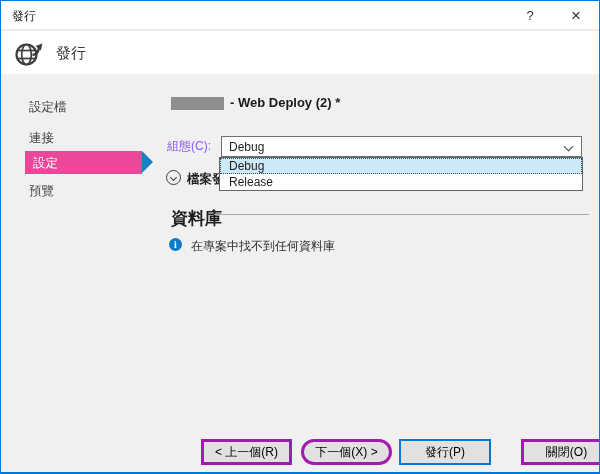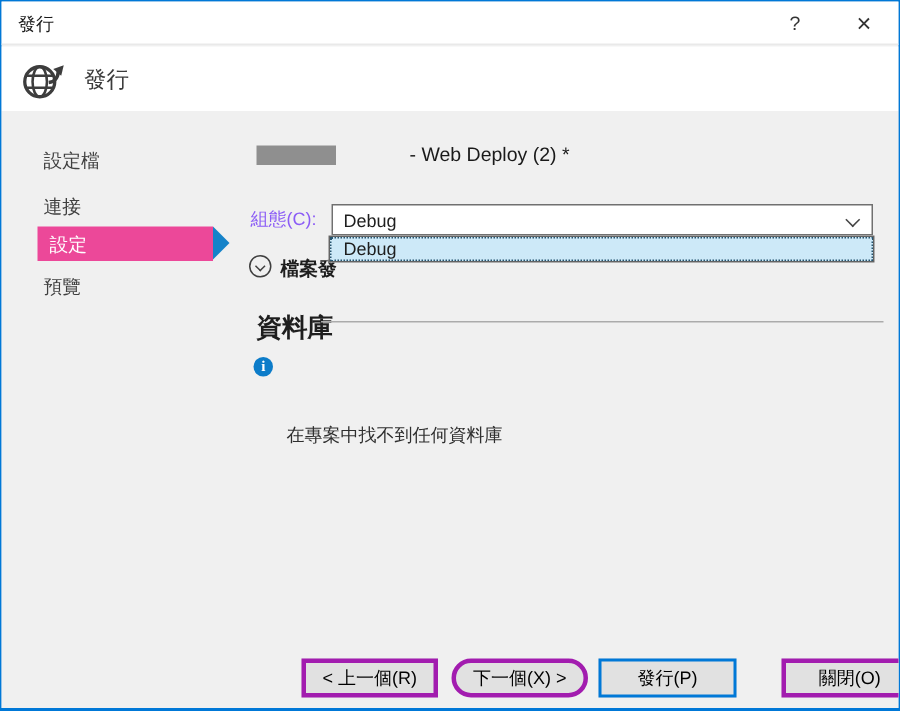--- a/index.html
+++ b/index.html
@@ -34,21 +34,21 @@
   .nav-preview { top:109px; }
   .nav-selected { position:absolute; left:24px; top:77px; width:117px; height:23px;
                   background:#ec4899; cursor:pointer; }
   .nav-selected .sel-label { position:absolute; left:8px; top:4px; font-size:12.5px; color:#fff; }
   .nav-selected .sel-arrow { position:absolute; left:117px; top:0; width:0; height:0;
       border-top:11.5px solid transparent; border-bottom:11.5px solid transparent;
       border-left:11px solid #1683c9; }
 
   
   .redacted { position:absolute; left:170px; top:23px; width:53px; height:13px; background:#8f8f8f; }
-  .profile-name { position:absolute; left:229px; top:21px; font-size:13px; font-weight:normal; color:#1a1a1a;margin-left:43px; }
+  .profile-name { position:absolute; left:229px; top:21px; font-size:13px; font-weight:bold; color:#1a1a1a; }
 
   
   .config-label { position:absolute; left:166px; top:64px; font-size:12px; color:#8b5cf6; }
   .combo { position:absolute; left:220px; top:62px; width:361px; height:21px; background:#fff;
            border:1px solid #707070; cursor:default; }
   .combo-value { position:absolute; left:7px; top:3px; font-size:12px; color:#1e1e1e; }
   .combo-chevron { position:absolute; right:9px; top:6px; width:7px; height:7px;
       border-right:1px solid #444; border-bottom:1px solid #444; transform:rotate(45deg); }
 
   
@@ -66,21 +66,21 @@
   .dd-item { position:relative; height:16px; line-height:15px; font-size:12px; color:#1e1e1e;
              padding-left:8px; cursor:pointer; border:1px solid transparent; }
   .dd-item.selected { background:#cde9f8; border:1px dotted #26546f; }
 
   
   .db-title { position:absolute; left:170px; top:133px; font-size:17px; font-weight:bold; color:#1e1e1e; }
   .db-divider { position:absolute; left:213px; top:140px; width:375px; height:1px; background:#ababab; }
   .info-icon { position:absolute; left:168px; top:164px; width:13px; height:13px; border-radius:50%;
                background:#0c7cc9; color:#fff; font-size:10px; font-weight:bold;
                text-align:center; line-height:13px; font-family:"Liberation Serif",serif; }
-  .info-msg { position:absolute; left:190px; top:164px; font-size:12px; color:#2e2e2e;margin-top:44px; }
+  .info-msg { position:absolute; left:190px; top:164px; font-size:12px; color:#2e2e2e; }
 
   
   .btn { position:absolute; top:365px; height:26px; background:#e1e1e1; border:3px solid #a21caf;
          font-size:12px; color:#000; font-family:inherit; text-align:center; cursor:pointer; }
   .btn-prev  { left:200px; width:91px; }
   .btn-next  { left:300px; width:91px;border-radius:13px; }
   .btn-publish { left:398px; width:92px; border:2px solid #0078d7; }
   .btn-close { left:520px; width:91px; }
 </style>
 </head>
@@ -127,20 +127,21 @@
 
     <button class="expander">
       <span class="exp-circle">
         <span class="exp-chevron"></span>
       </span>
       <span class="exp-label">檔案發</span>
     </button>
 
     <div class="popup">
       <div class="dd-item selected">Debug</div>
+      <div class="dd-item">Release</div>
     </div>
 
     <span class="db-title">資料庫</span>
     <div class="db-divider"></div>
     <span class="info-icon">i</span>
     <span class="info-msg">在專案中找不到任何資料庫</span>
 
     <button class="btn btn-prev">&lt; 上一個(R)</button>
     <button class="btn btn-next">下一個(X) &gt;</button>
     <button class="btn btn-publish">發行(P)</button>

